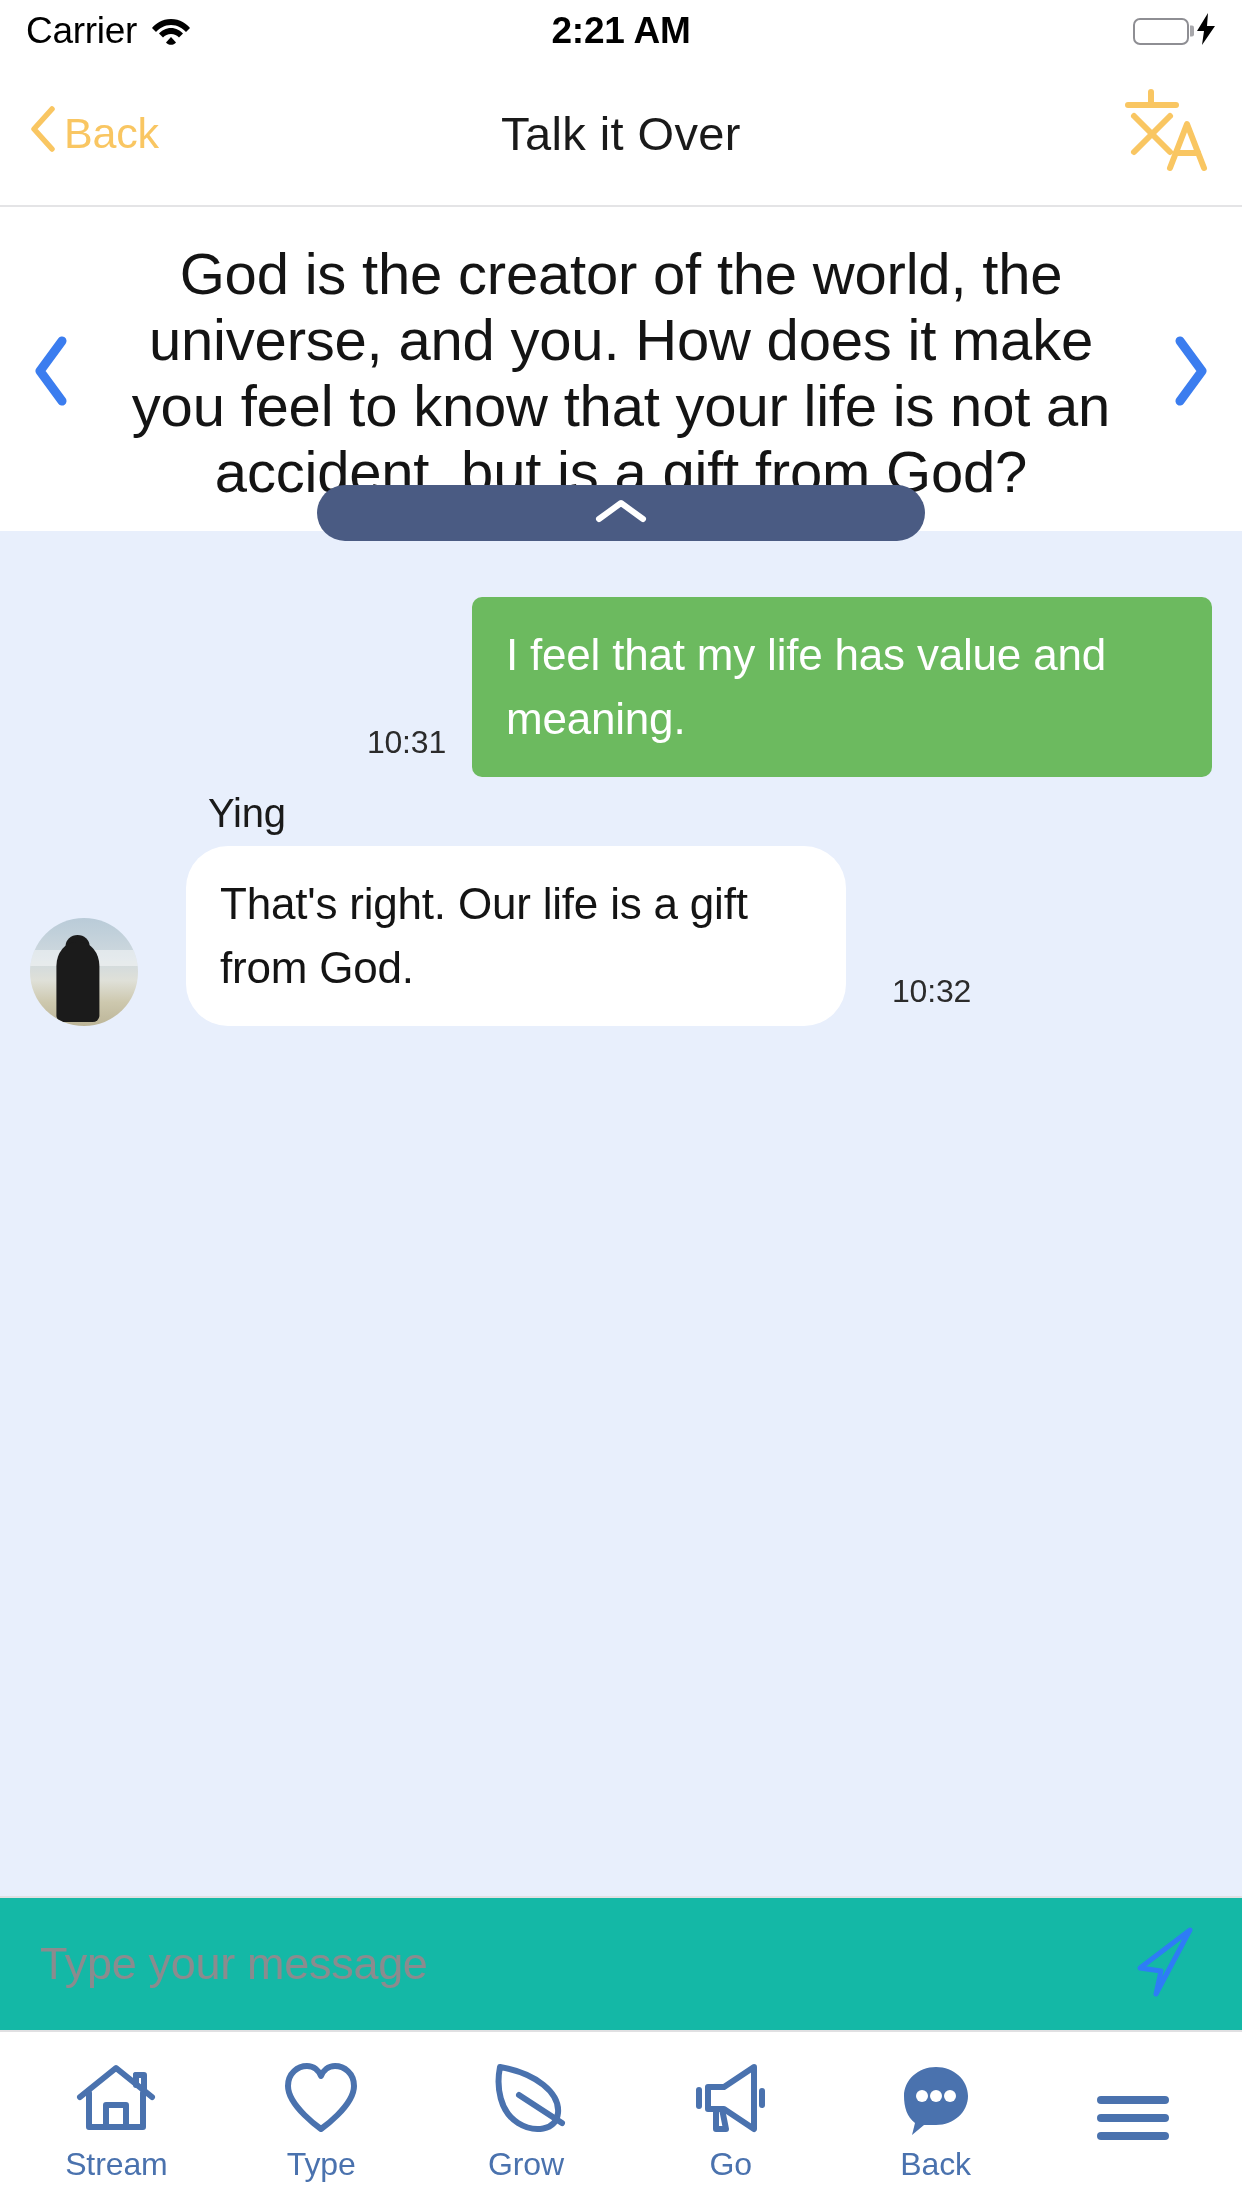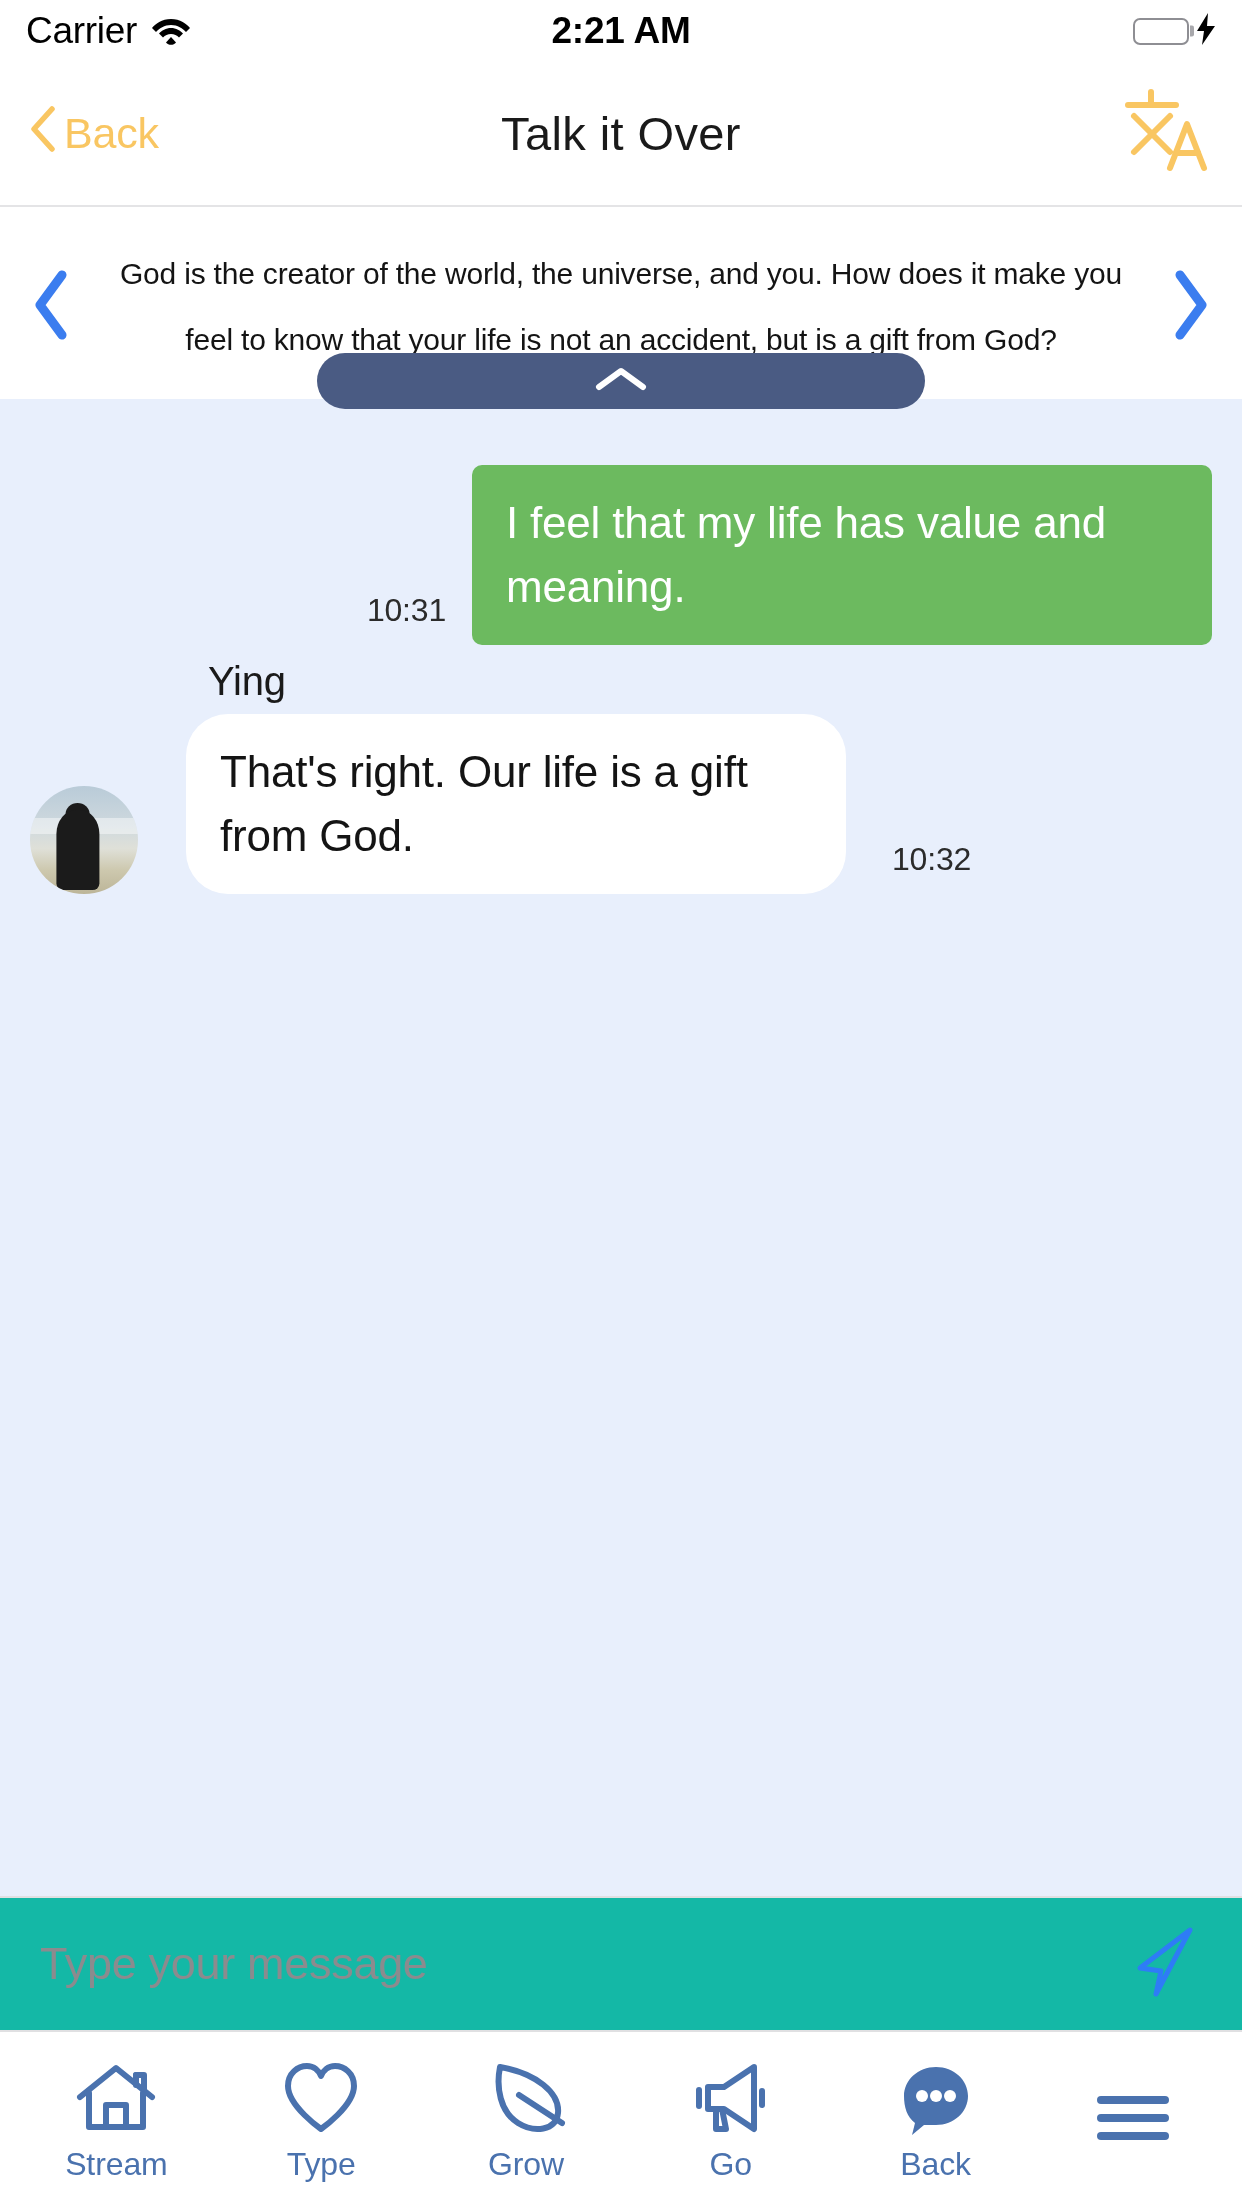--- a/index.html
+++ b/index.html
@@ -53,21 +53,21 @@
   .question-panel {
     background:#ffffff; flex:0 0 auto;
     display:flex; align-items:center; padding:34px 8px 26px 8px;
   }
   .q-arrow {
     width:86px; flex:0 0 86px; display:flex; align-items:center; justify-content:center;
     cursor:pointer;
   }
   .q-text {
     flex:1 1 auto; text-align:center;
-    font-size:30px; line-height:66px; color:#141414; letter-spacing:-0.2px;
+    font-size:58px; line-height:66px; color:#141414; letter-spacing:-0.2px;
     padding:0 4px;
   }
 
   
   .handle-wrap {
     position:relative; height:0; display:flex; justify-content:center; z-index:5;
   }
   .handle {
     position:absolute; top:-46px;
     width:608px; height:56px; background:#4A5B83; border-radius:28px;

